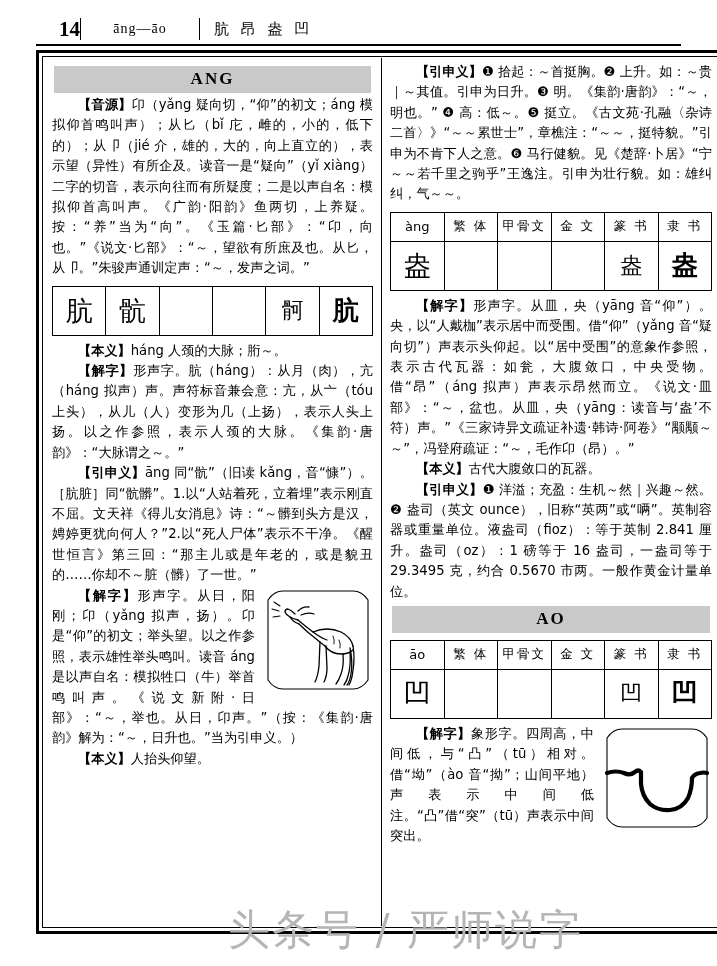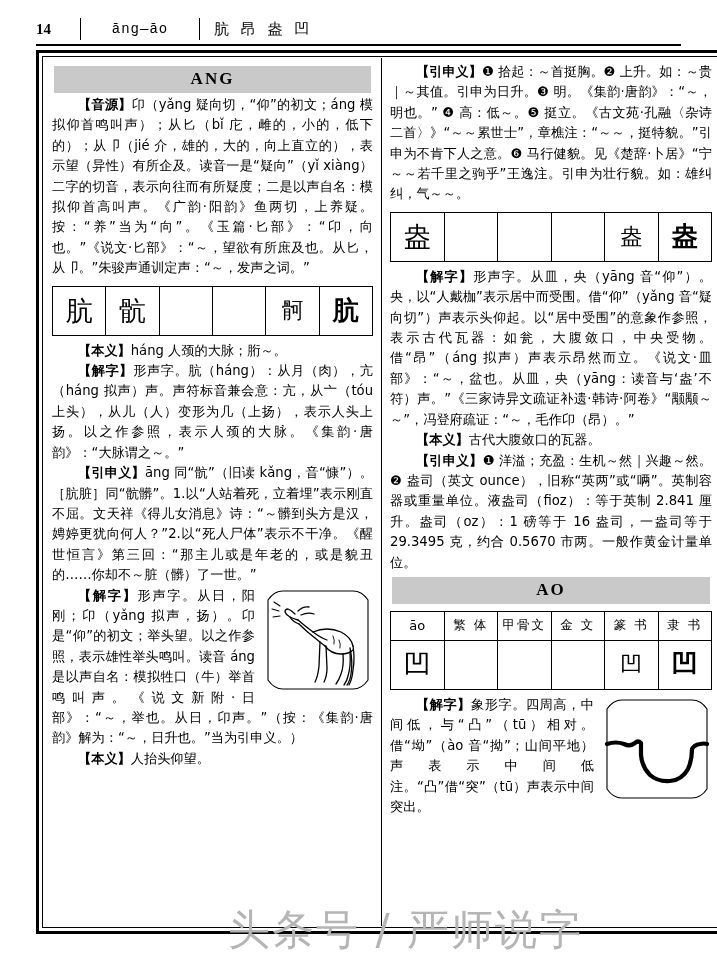--- a/index.html
+++ b/index.html
@@ -11,27 +11,27 @@
     position:relative;
     overflow:hidden;
   }
   
   .runhead{
     position:absolute;left:36px;top:14px;width:645px;height:30px;
     display:flex;align-items:center;
     border-bottom:2px solid #000;
   }
   .rh-page{
-    width:44px;text-align:left;font-size:15px;font-weight:bold;
+    width:44px;text-align:right;font-size:21px;font-weight:bold;
     font-family:"Liberation Serif",serif;
     border-right:1px solid #000;height:22px;line-height:22px;
   }
   .rh-pinyin{
     width:118px;text-align:center;font-size:14px;letter-spacing:1px;
-    font-family:Liberation Mono, monospace;
+    font-family:Liberation Serif, serif;
     border-right:1px solid #000;height:22px;line-height:22px;
   }
   .rh-chars{
     padding-left:14px;font-size:15px;letter-spacing:4px;height:22px;line-height:22px;
   }
 
   
   .frame-outer{
     position:absolute;left:36px;top:50px;width:692px;height:884px;
     border:3px solid #000;box-sizing:border-box;
@@ -212,20 +212,28 @@
       <p class="para indent"><span class="lbl">【本义】</span><span>人抬头仰望。</span></p>
 
     </div>
 
     <div class="col col-right">
 
       <p class="para indent"><span class="lbl">【引申义】</span><span>❶ 拾起：～首挺胸。❷ 上升。如：～贵｜～其值。引申为日升。❸ 明。《集韵·唐韵》：“～，明也。” ❹ 高：低～。❺ 挺立。《古文苑·孔融〈杂诗二首〉》“～～累世士”，章樵注：“～～，挺特貌。”引申为不肯下人之意。❻ 马行健貌。见《楚辞·卜居》“宁～～若千里之驹乎”王逸注。引申为壮行貌。如：雄纠纠，气～～。</span></p>
 
       <table class="chartab">
         <tbody>
+            <tr class="head">
+          <td class="phon">àng</td>
+          <td>繁 体</td>
+          <td>甲骨文</td>
+          <td>金 文</td>
+          <td>篆 书</td>
+          <td>隶 书</td>
+        </tr>
         <tr class="glyph">
           <td>盎</td>
           <td></td>
           <td></td>
           <td></td>
           <td class="seal">盎</td>
           <td class="clerical">盎</td>
         </tr>
       </tbody>
         </table>

